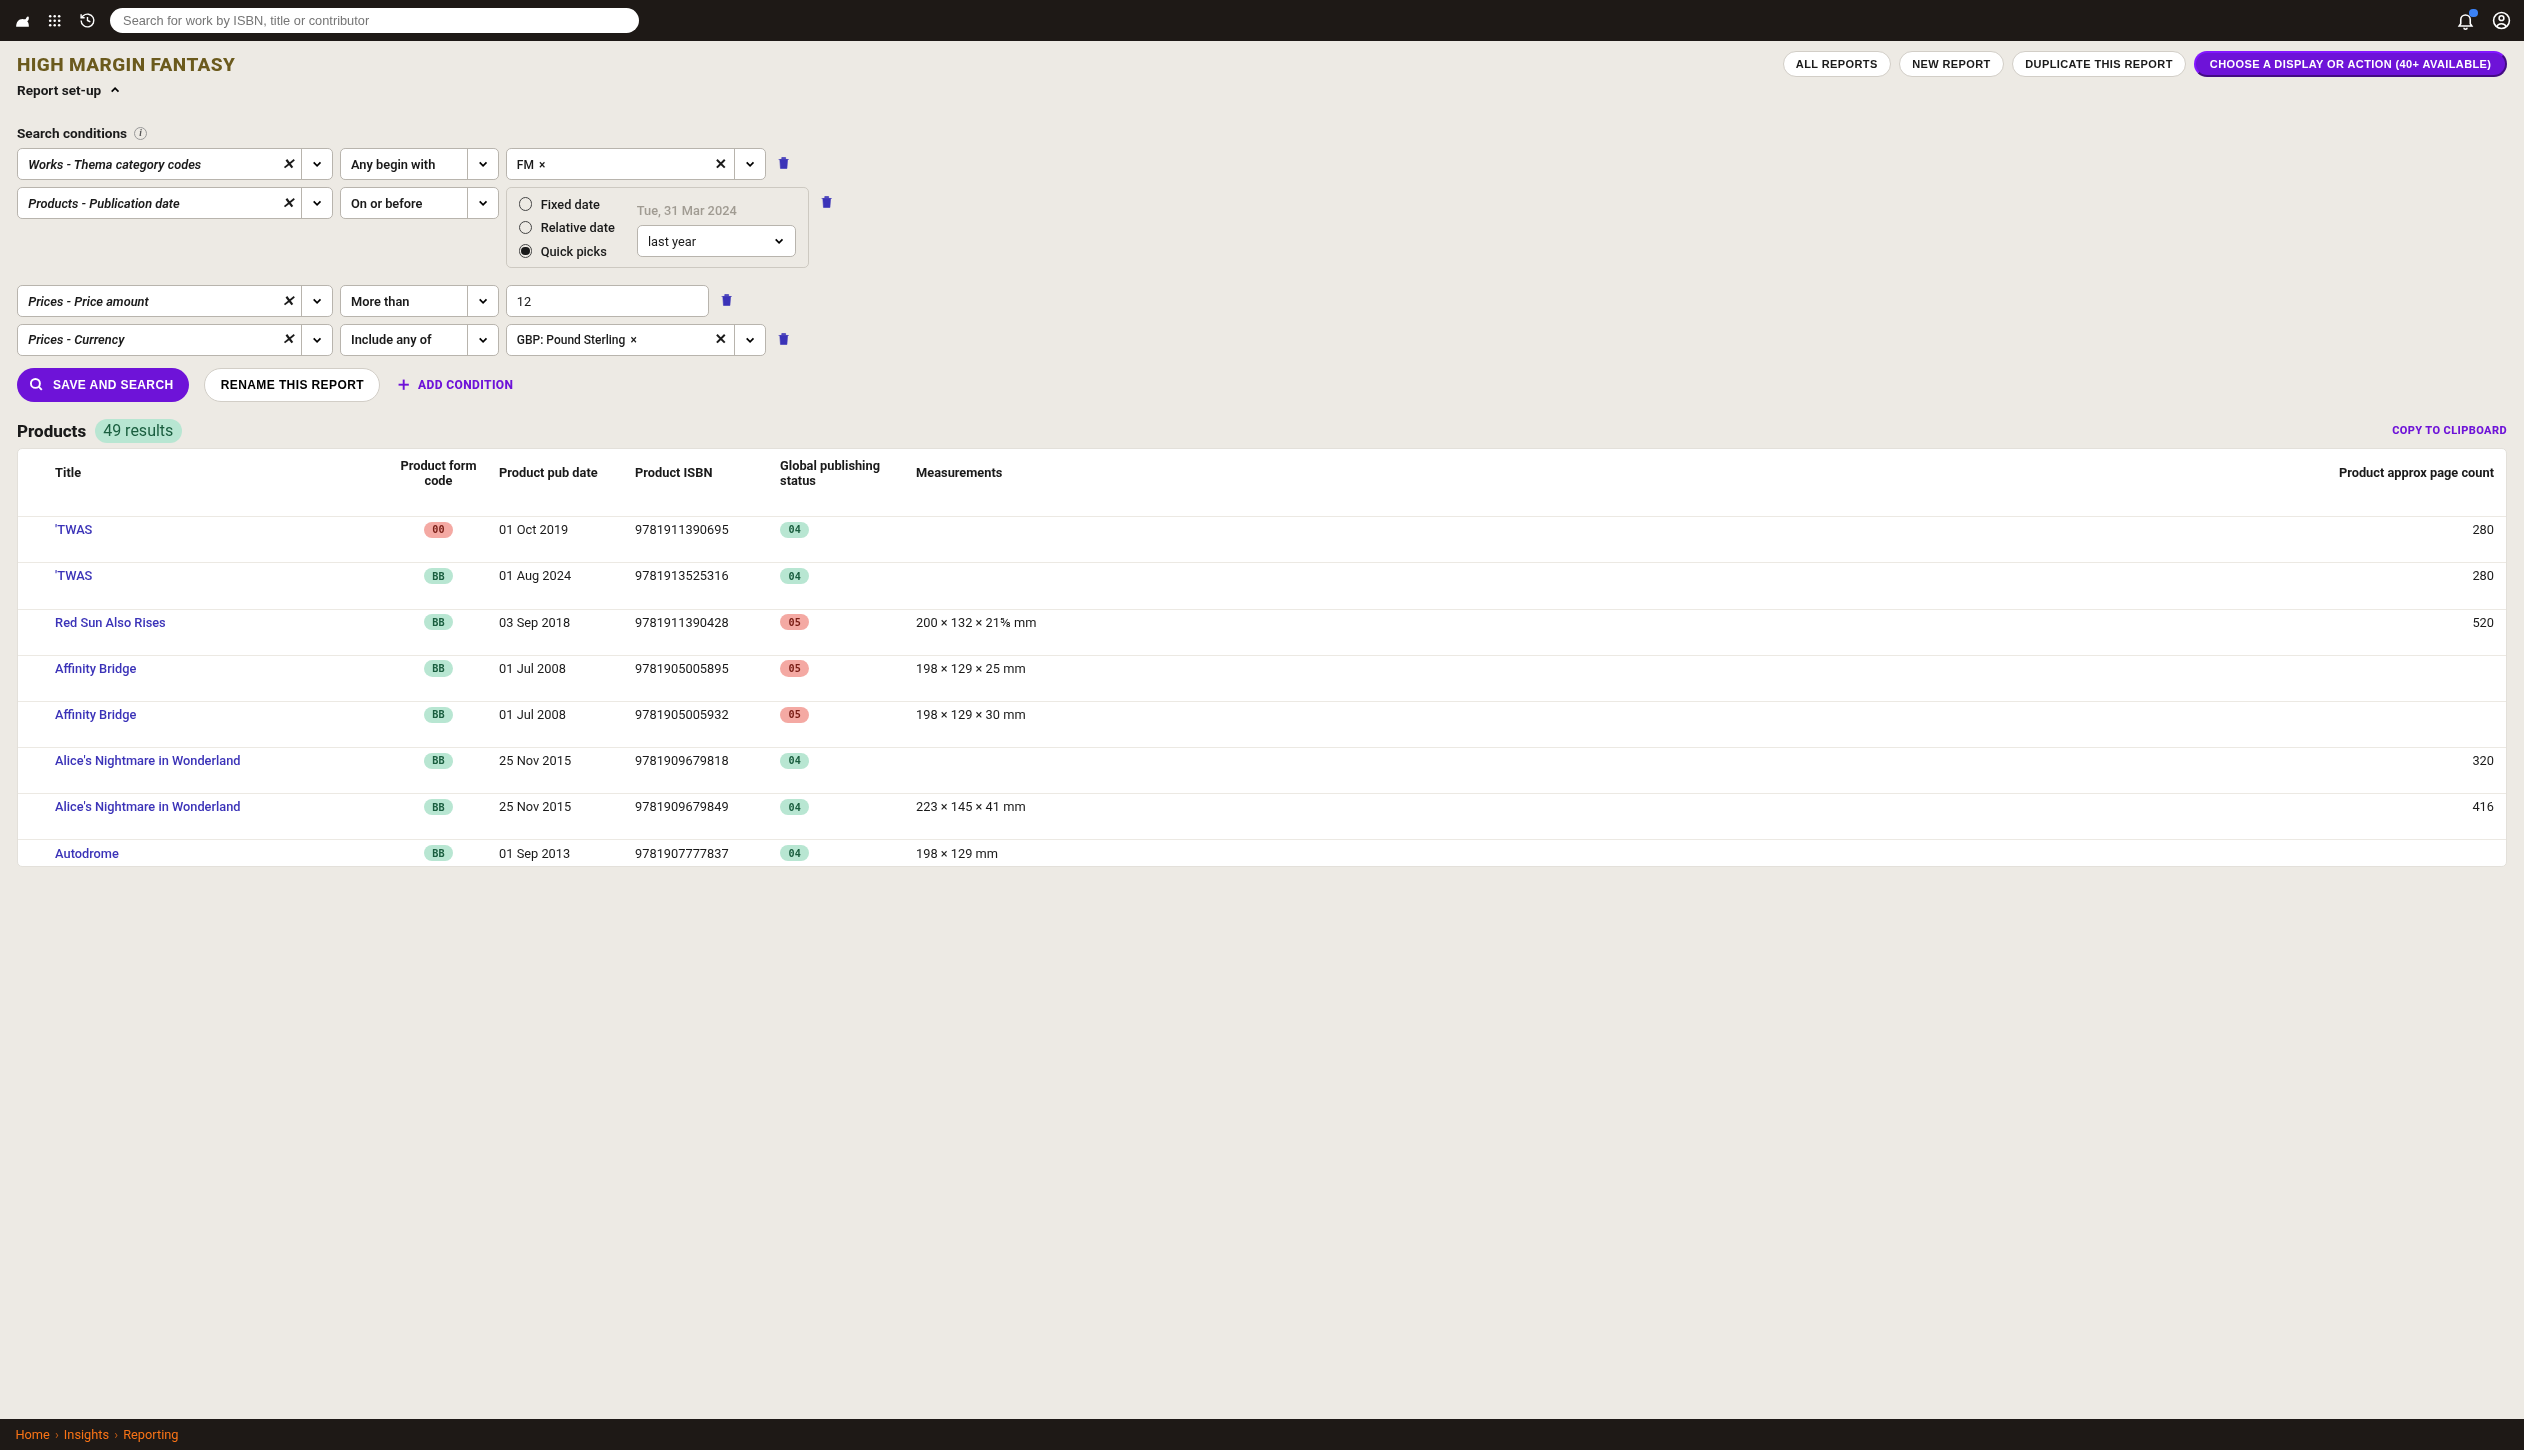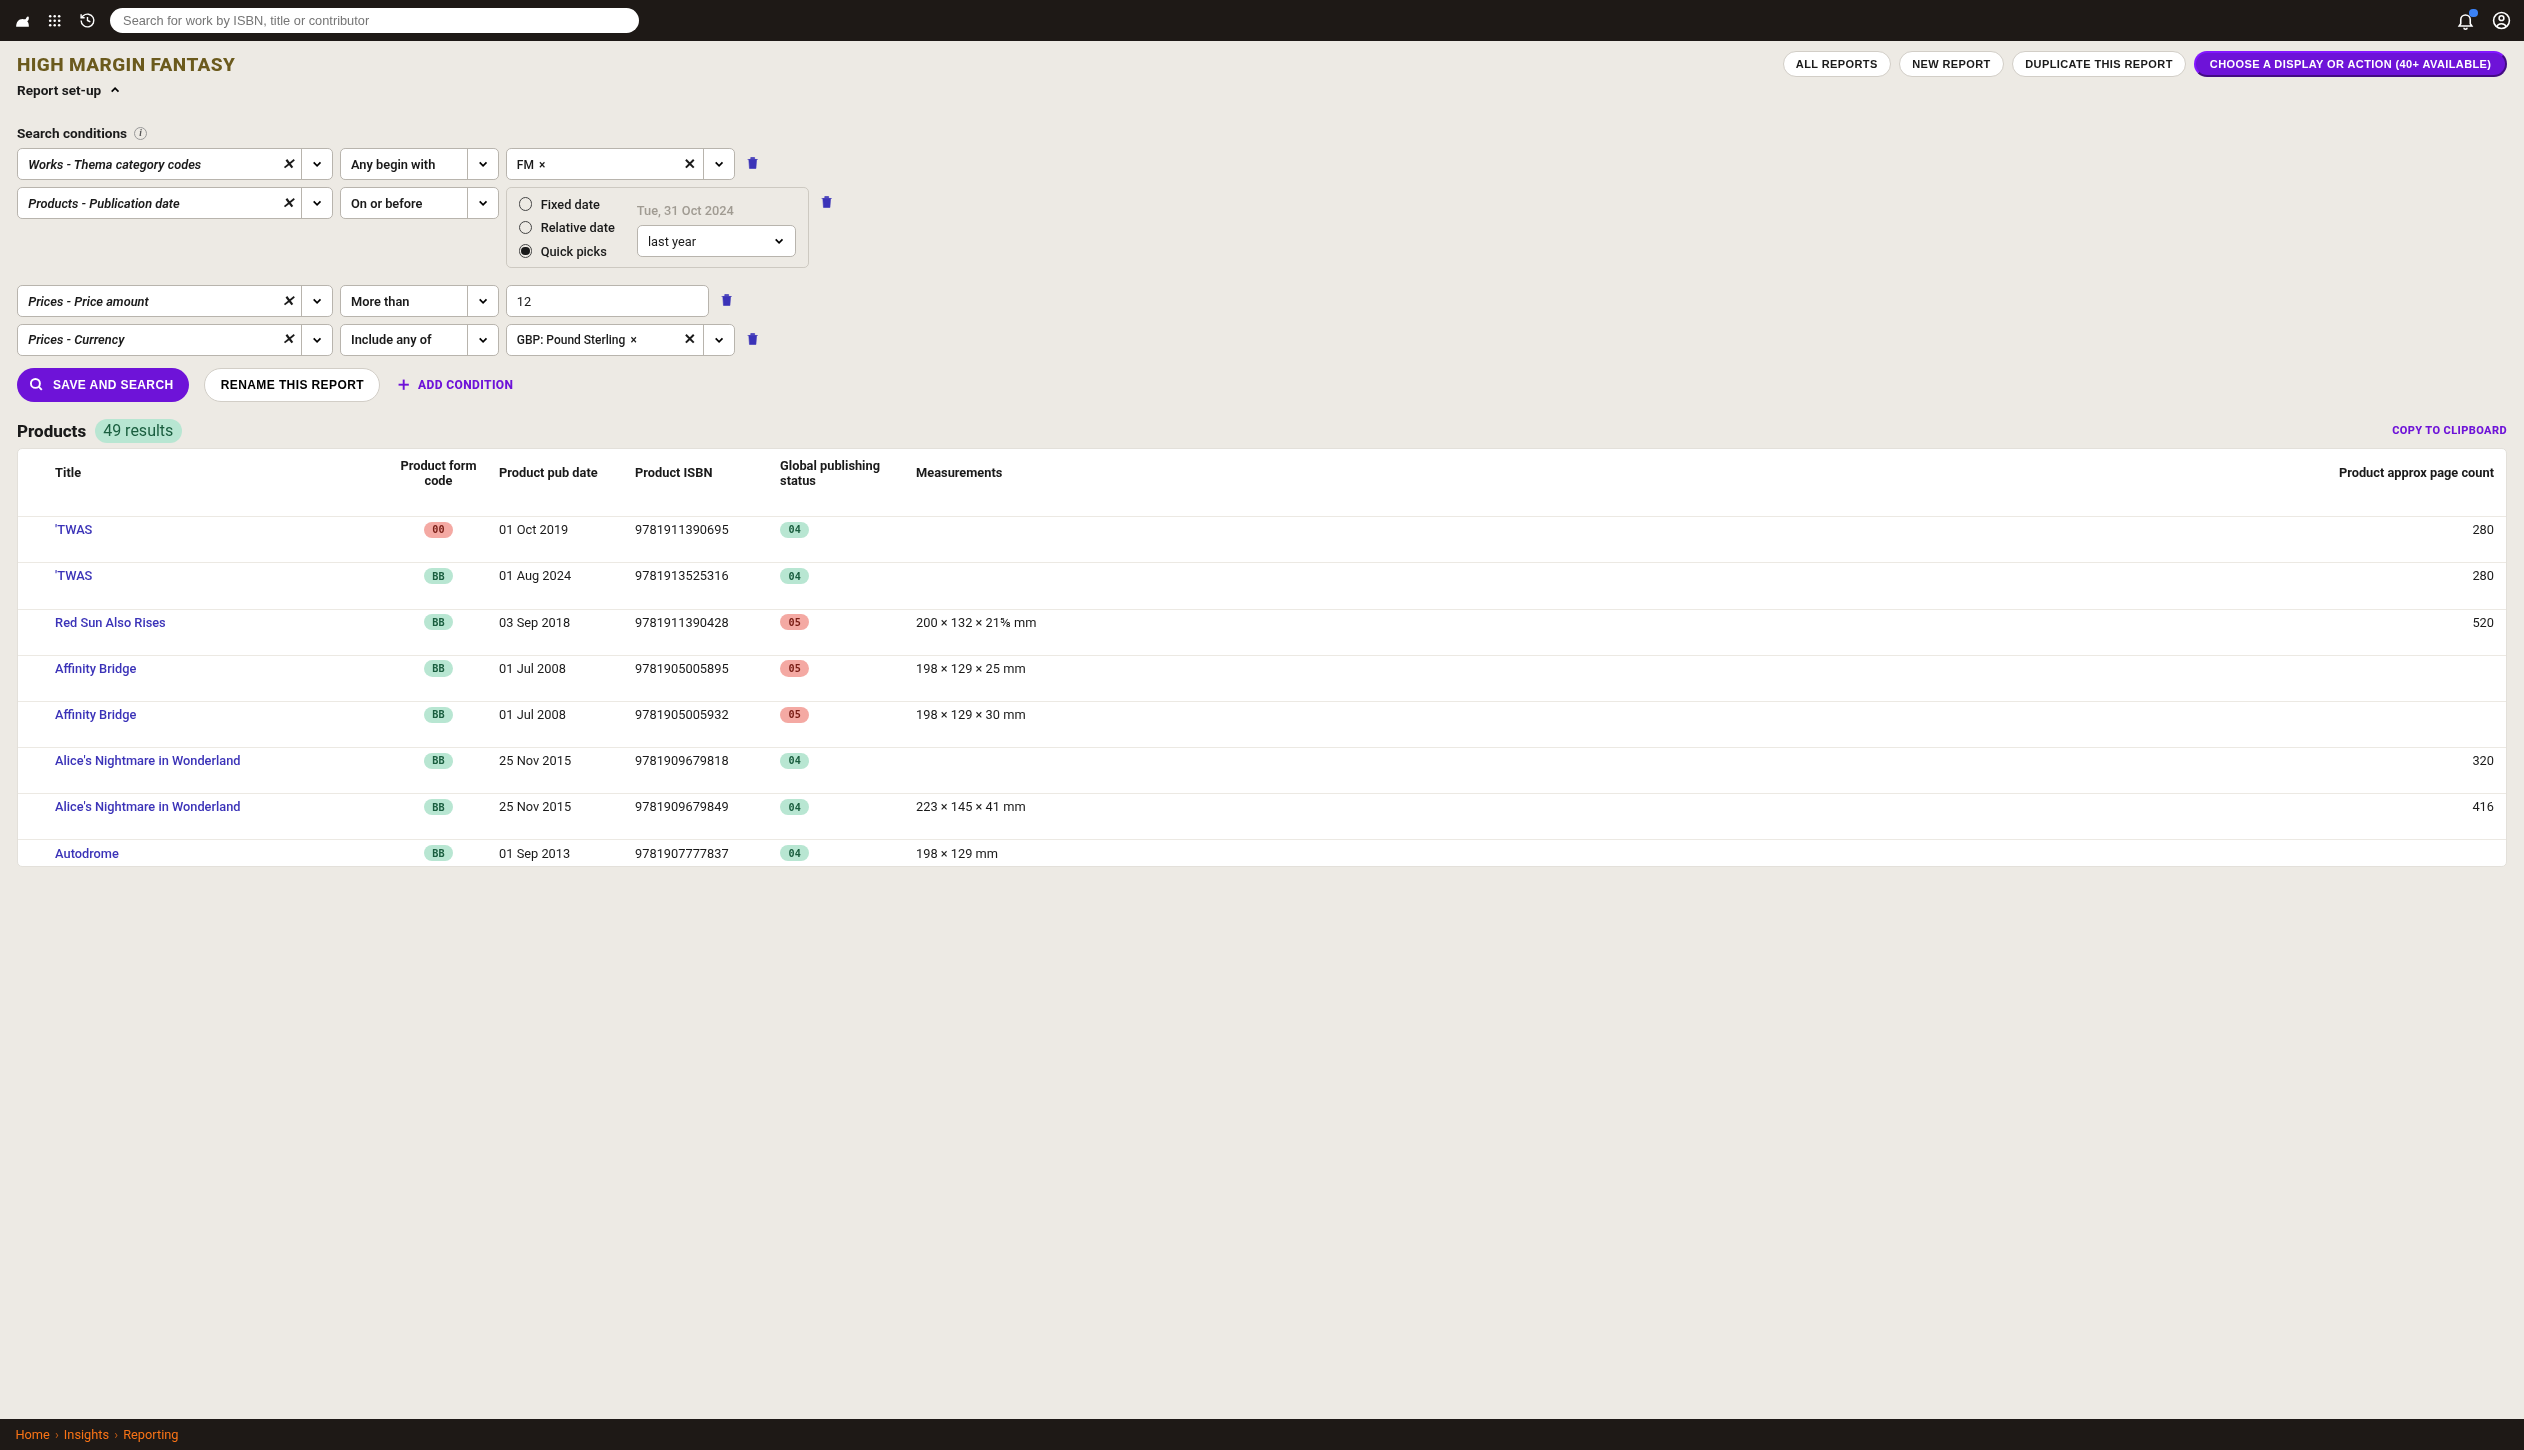--- a/index.html
+++ b/index.html
@@ -28,21 +28,21 @@
   .info-i { width:13.6px; height:13.6px; border:0.9px solid #999; border-radius:50%; font-size:9.4px; display:flex; align-items:center; justify-content:center; font-style: italic; font-family: serif; font-weight:600; color:#555;}
   
   .cond-row { display:flex; gap:6.8px; align-items:flex-start; margin-bottom:6.8px; }
   .field-box { background:#fff; border:0.9px solid #b8b4ad; border-radius:5.1px; display:flex; align-items:center; height:32px; }
   .field-main { flex:1; padding:0 10.2px; font-size:12.8px; font-weight:600; }
   .field-x { padding:0 6.8px; font-weight:700; cursor:pointer; font-size:14.5px; }
   .field-caret { border-left:0.9px solid #b8b4ad; width:31px; height:100%; display:flex; align-items:center; justify-content:center; cursor:pointer; }
   .w-lg { width:316px;font-style:italic; }
   .w-md { width:159px; }
   .w-val { width:203px; }
-  .w-valx { width:229px; }
+  .w-valx { width:260px; }
   .tag { display:inline-flex; align-items:center; gap:5.1px; font-size:12px; font-weight:500; }
   .tag-x { font-size:12px; cursor:pointer; }
   .trash { color:#3b33b8; cursor:pointer; padding:6.8px 3.4px; }
   .trash svg { width:15.4px; height:15.4px; stroke:#3b33b8; fill:#3b33b8; }
   
   .date-panel { border:0.9px solid #cdc9c1; border-radius:5.1px; padding:8.5px 12px; display:flex; gap:22px; align-items:flex-start; }
   .radio-col { display:flex; flex-direction:column; gap:8.5px; }
   .radio-row { display:flex; align-items:center; gap:8.5px; font-size:12.8px; font-weight:500; }
   .radio { width:13.6px; height:13.6px; border:1.7px solid #444; border-radius:50%; display:inline-block; position:relative; }
   .radio.checked::after { content:""; position:absolute; inset:1.7px; background:#1a1a1a; border-radius:50%; }
@@ -214,21 +214,21 @@
         <label class="radio-row">
             <span class="radio"></span>
             <span>Relative date</span>
           </label>
         <label class="radio-row">
             <span class="radio checked"></span>
             <span>Quick picks</span>
           </label>
       </div>
       <div class="date-right">
-        <div class="ghost-date">Tue, 31 Oct 2024</div>
+        <div class="ghost-date">Tue, 31 Mar 2024</div>
         <div class="select-box">
           <span>last year</span>
           <svg class="caret-svg" viewBox="0 0 12 12">
               <path d="M2 4l4 4 4-4" fill="none" stroke="#000" stroke-width="2"></path>
             </svg>
         </div>
       </div>
     </div>
     <div class="trash"><svg viewBox="0 0 24 24">
           <path d="M6 7h12l-1 14H7L6 7zm3-3h6v2H9V4zM4 7h16" stroke-width="1"></path>

